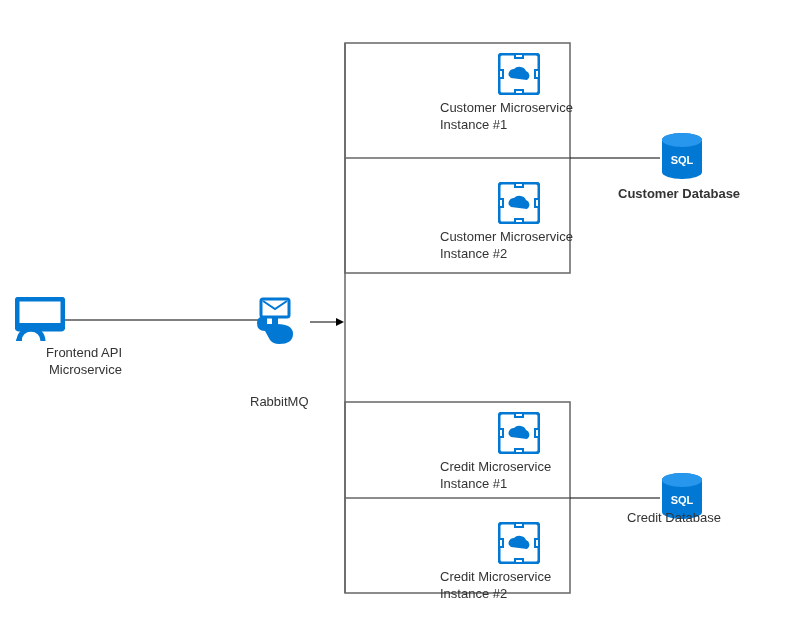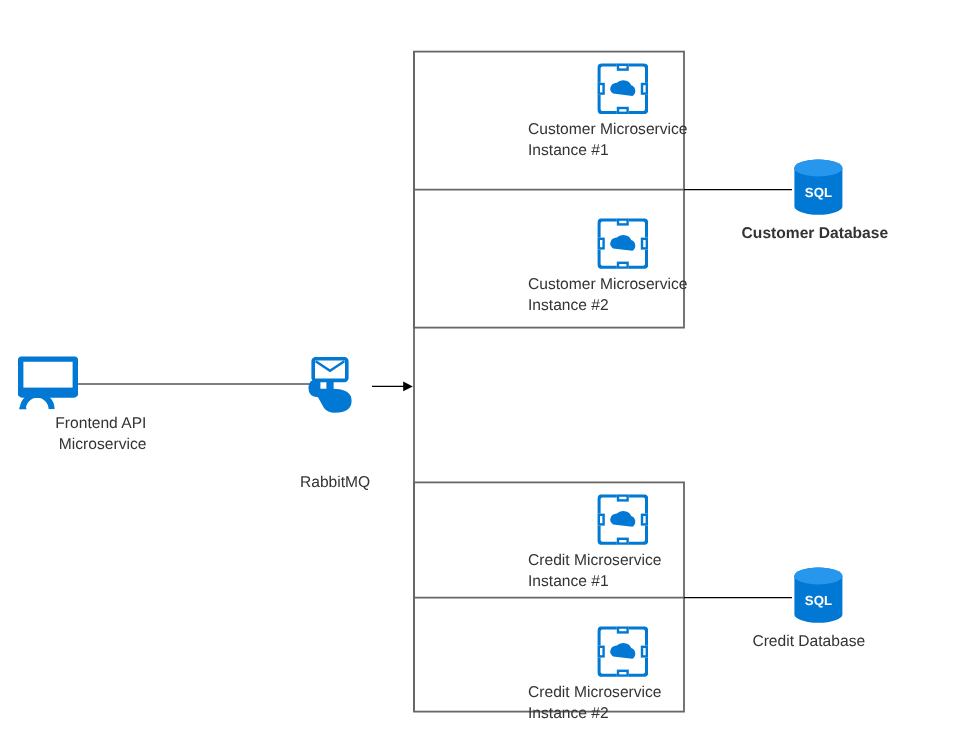--- a/index.html
+++ b/index.html
@@ -136,13 +136,13 @@
 <div class="node-label" style="left:440px; top:100px; width:160px;">Customer Microservice<br>Instance #1</div>
 
 <div class="node-label" style="left:440px; top:229px; width:160px;">Customer Microservice<br>Instance #2</div>
 
 <div class="node-label" style="left:618px; top:186px; width:130px;font-weight:bold;">Customer Database</div>
 
 <div class="node-label" style="left:440px; top:459px; width:160px;">Credit Microservice<br>Instance #1</div>
 
 <div class="node-label" style="left:440px; top:569px; width:160px;">Credit Microservice<br>Instance #2</div>
 
-<div class="node-label" style="left:627px; top:526px; width:110px;">Credit Database</div>
+<div class="node-label" style="left:627px; top:510px; width:110px;">Credit Database</div>
 
 </body></html>

